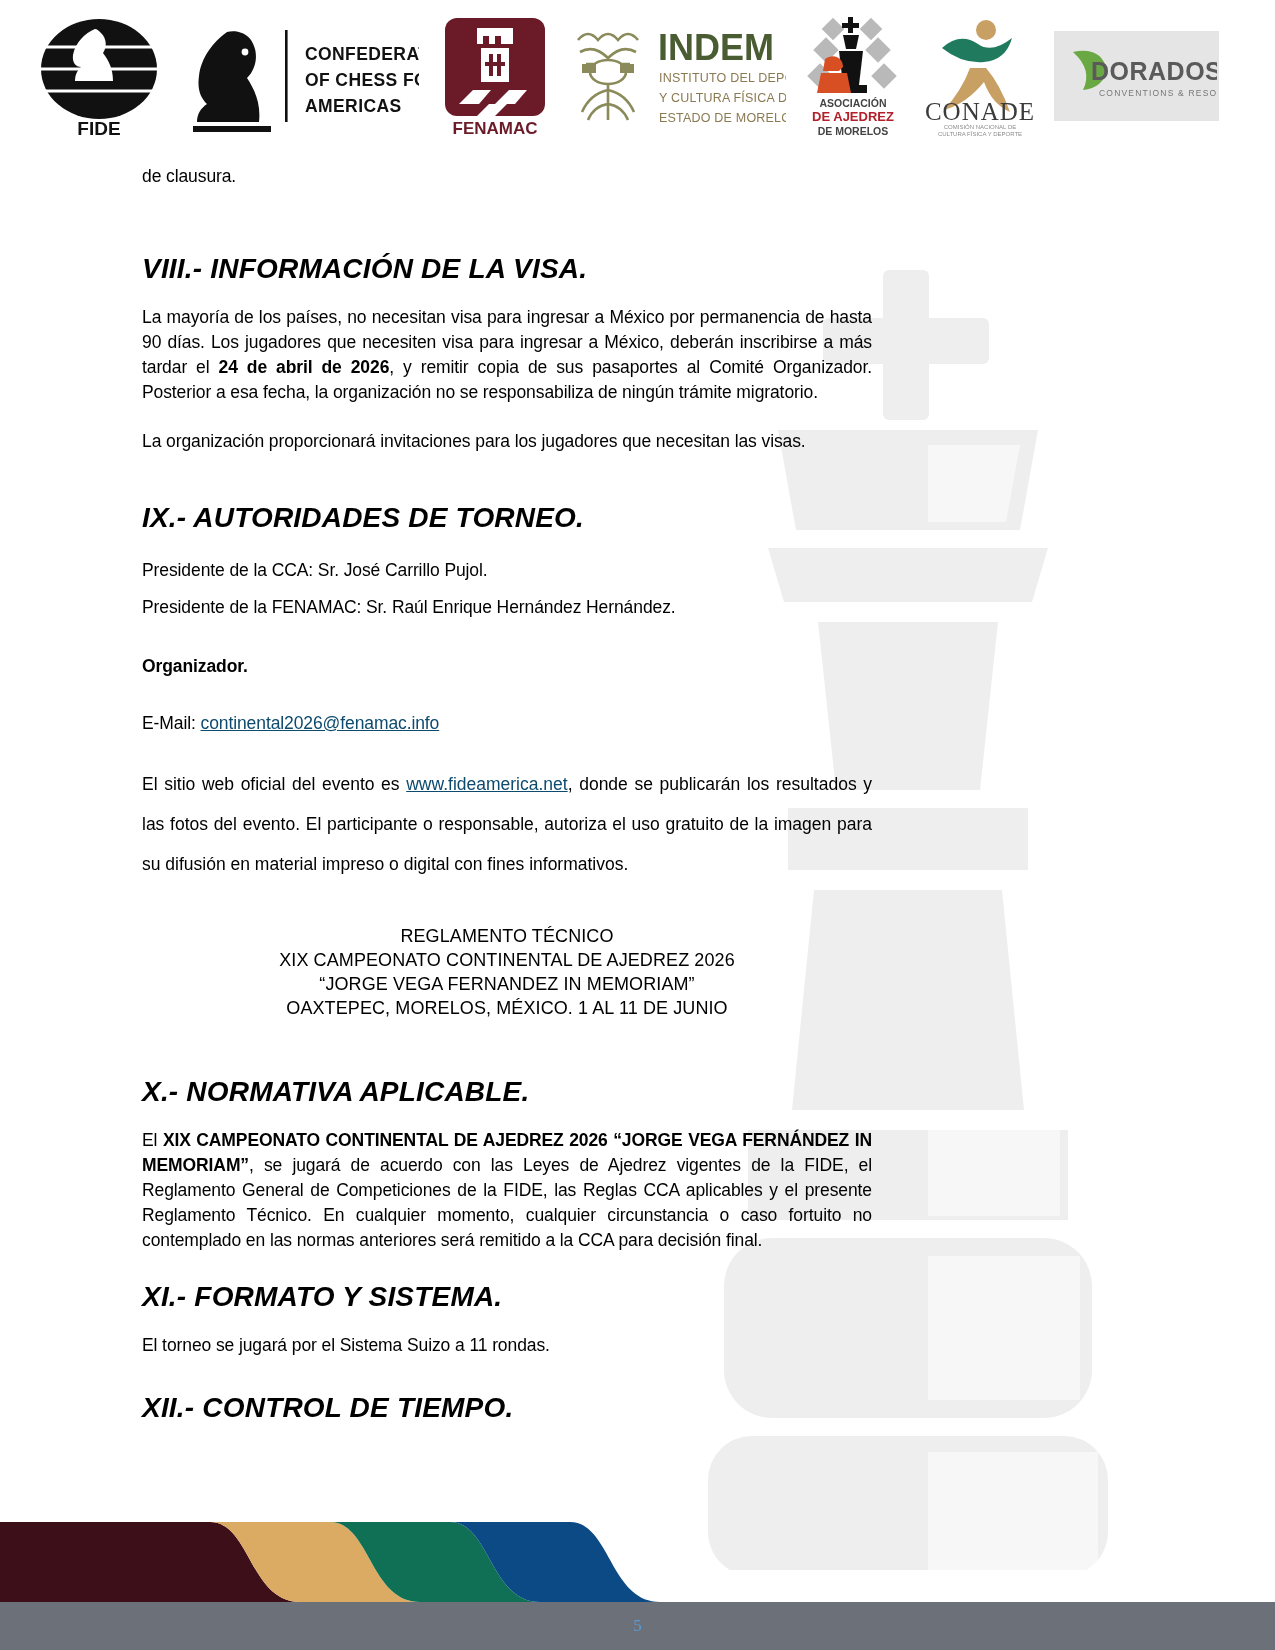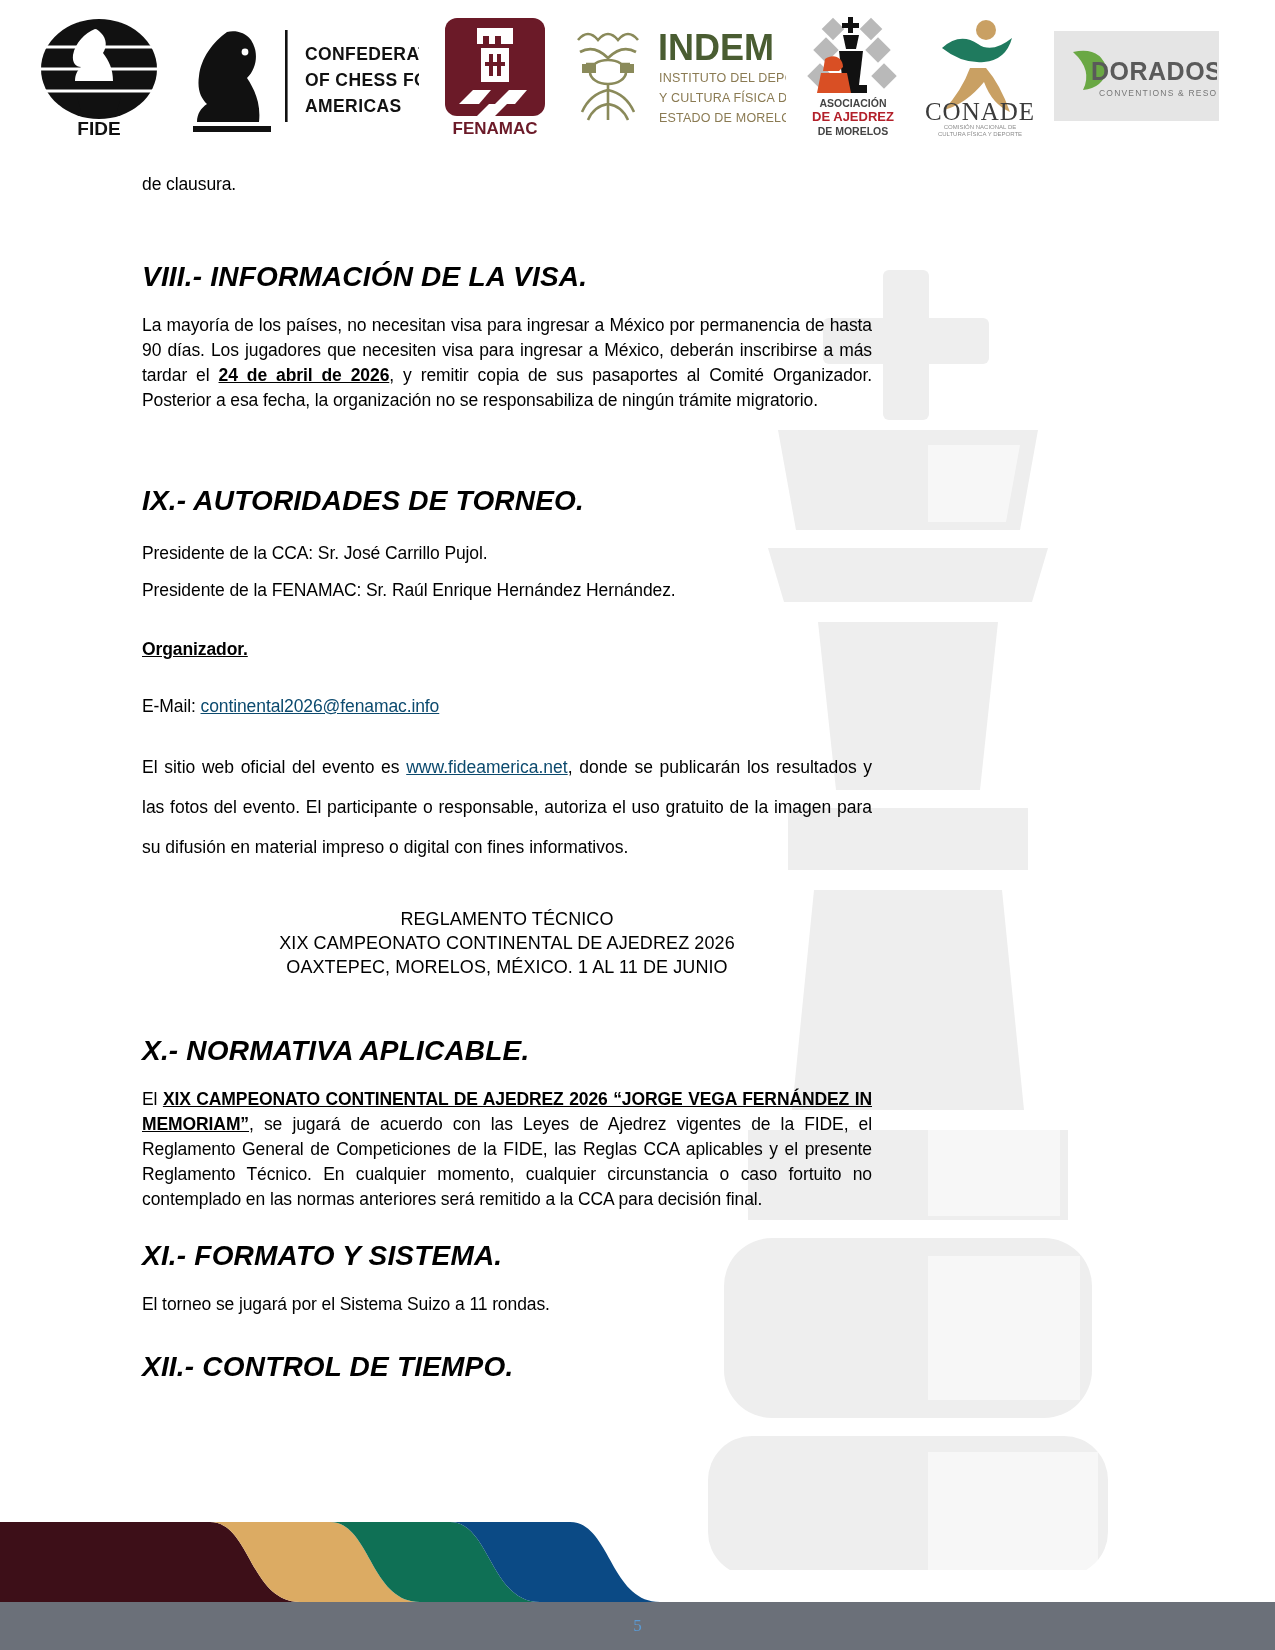--- a/index.html
+++ b/index.html
@@ -35,21 +35,21 @@
   .fide-cell { width:150px; margin-left:28px; }
   .cca-cell  { width:235px; margin-left:8px; }
   .fen-cell  { width:120px; margin-left:14px; }
   .indem-cell{ width:225px; margin-left:8px; }
   .aam-cell  { width:105px; margin-left:12px; }
   .conade-cell{width:125px; margin-left:12px; }
   .dorados-cell{width:165px; margin-left:12px; background:#e5e5e5; height:90px;}
 
   
   #content {
-    position:absolute; left:0; top:144px;
+    position:absolute; left:0; top:136px;
     width:1012px;
     z-index:1;
   }
   .wrap { margin:0 140px 0 142px; }
 
   p.body-text {
     font-size:17.5px;
     line-height:25px;
     margin:0;
     text-align:justify;
@@ -62,21 +62,21 @@
     text-align:left;
     letter-spacing:-0.1px;
   }
   h2.sec-head {
     font-size:28px;
     font-weight:bold;
     font-style:italic;
     margin:0;
     letter-spacing:0.2px;
   }
-  .b { font-weight:bold;text-decoration:underline; }
+  .b { font-weight:bold; }
   a.doclink { color:#0c4a6e; text-decoration:underline; }
 
   .center-block {
     text-align:center;
     font-weight:normal;
     font-size:18px;
     line-height:24px;
     letter-spacing:0.1px;
   }
   .sp-12 { height:12px; }
@@ -284,20 +284,21 @@
     <div class="sp-28"></div>
     <p class="body-left">de clausura.</p>
 
     <div class="sp-64"></div>
     <h2 class="sec-head">VIII.- INFORMACIÓN DE LA VISA.</h2>
 
     <div class="sp-20"></div>
     <p class="body-text"><span>La mayoría de los países, no necesitan visa para ingresar a México por permanencia de hasta 90 días. Los jugadores que necesiten visa para ingresar a México, deberán inscribirse a más tardar el </span><span class="b">24 de abril de 2026</span><span>, y remitir copia de sus pasaportes al Comité Organizador. Posterior a esa fecha, la organización no se responsabiliza de ningún trámite migratorio.</span></p>
 
     <div class="sp-24"></div>
+    <p class="body-left">La organización proporcionará invitaciones para los jugadores que necesitan las visas.</p>
 
     <div class="sp-48"></div>
     <h2 class="sec-head">IX.- AUTORIDADES DE TORNEO.</h2>
 
     <div class="sp-24"></div>
     <p class="body-left">Presidente de la CCA: Sr. José Carrillo Pujol.</p>
     <div class="sp-12"></div>
     <p class="body-left">Presidente de la FENAMAC: Sr. Raúl Enrique Hernández Hernández.</p>
 
     <div class="sp-34"></div>
@@ -308,20 +309,21 @@
     <div class="sp-12"></div>
     <p class="body-left"><span>E-Mail: </span><a class="doclink" href="#">continental2026@fenamac.info</a></p>
 
     <div class="sp-28"></div>
     <p class="spaced-line"><span>El sitio web oficial del evento es </span><a class="doclink" href="#">www.fideamerica.net</a><span>, donde se publicarán los resultados y las fotos del evento. El participante o responsable, autoriza el uso gratuito de la imagen para su difusión en material impreso o digital con fines informativos.</span></p>
 
     <div class="sp-40"></div>
     <div class="center-block">
       <div>REGLAMENTO TÉCNICO</div>
       <div>XIX CAMPEONATO CONTINENTAL DE AJEDREZ 2026</div>
+      <div>“JORGE VEGA FERNANDEZ IN MEMORIAM”</div>
       <div>OAXTEPEC, MORELOS, MÉXICO. 1 AL 11 DE JUNIO</div>
     </div>
 
     <div class="sp-56"></div>
     <h2 class="sec-head">X.- NORMATIVA APLICABLE.</h2>
 
     <div class="sp-20"></div>
     <p class="body-text"><span>El </span><span class="b">XIX CAMPEONATO CONTINENTAL DE AJEDREZ 2026 “JORGE VEGA FERNÁNDEZ IN MEMORIAM”</span><span>, se jugará de acuerdo con las Leyes de Ajedrez vigentes de la FIDE, el Reglamento General de Competiciones de la FIDE, las Reglas CCA aplicables y el presente Reglamento Técnico. En cualquier momento, cualquier circunstancia o caso fortuito no contemplado en las normas anteriores será remitido a la CCA para decisión final.</span></p>
 
     <div class="sp-28"></div>

